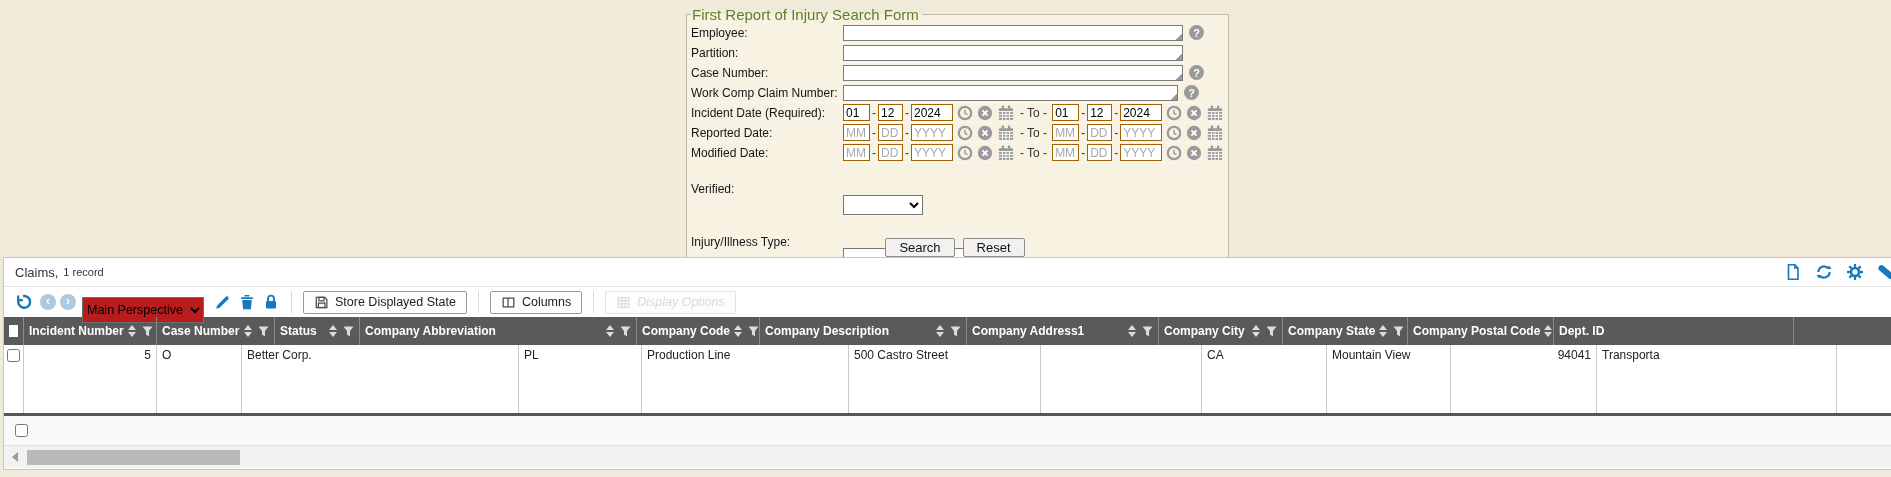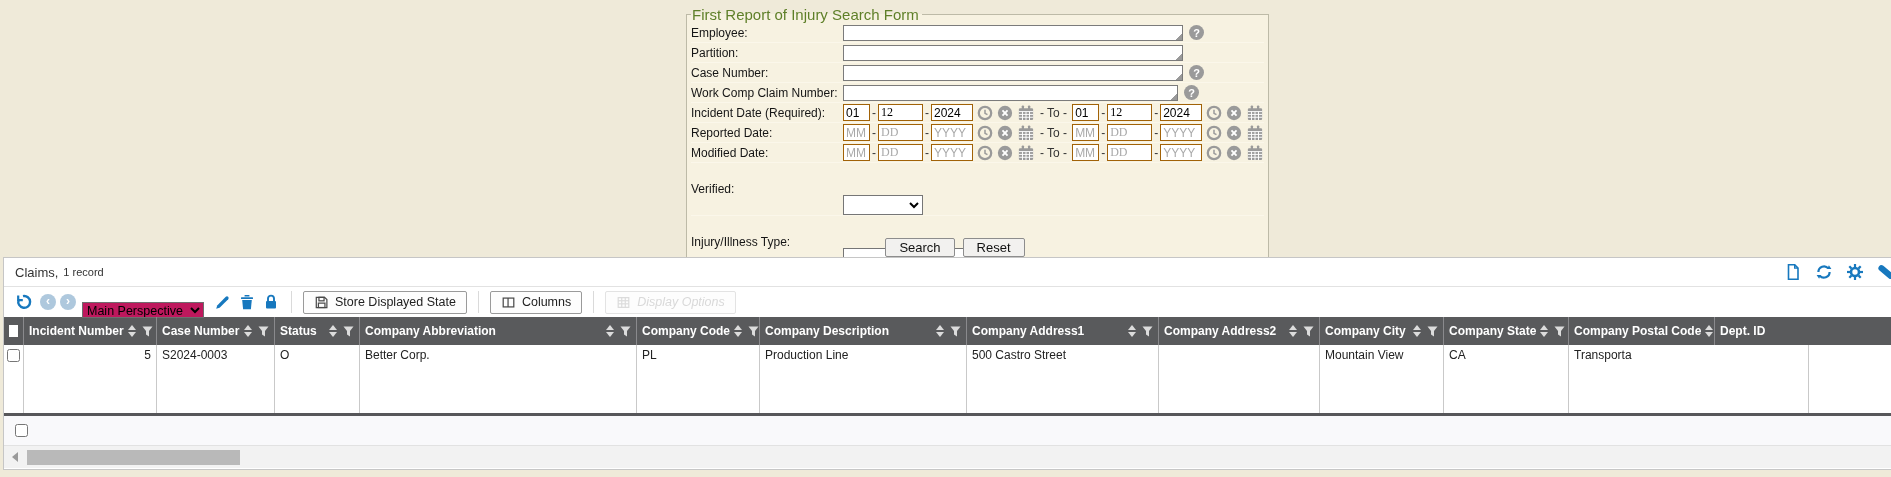--- a/index.html
+++ b/index.html
@@ -17,21 +17,21 @@
   .gripwrap { position:relative; display:inline-flex; }
   .gripwrap::after { content:""; position:absolute; right:1px; bottom:1px; width:7px; height:7px;
     background:linear-gradient(135deg, transparent 55%, #9a9a9a 55%); pointer-events:none; }
   .qico { width:15px; height:15px; border-radius:50%; background:#9a9a9a; color:#fff;
     font-size:11px; font-weight:bold; display:inline-flex; align-items:center; justify-content:center;
     margin-left:6px; flex:none; }
   .dgroup { display:flex; align-items:center; gap:2px; }
   .dinp { height:17px; border:1px solid #a16207; font-size:12px; padding:1px 2px;
     font-family:"Liberation Sans", sans-serif; }
   .dinp::placeholder { color:#a9a9a9; }
-  .dmm { width:27px; } .ddd { width:45px;font-family:Liberation Serif, serif; } .dyy { width:42px; }
+  .dmm { width:27px; } .ddd { width:25px; } .dyy { width:42px; }
   .dash { font-size:12px; color:#333; }
   .dico { width:16px; height:16px; margin-left:2px; }
   .dico.cal { width:18px; height:18px; }
   .tolabel { font-size:12px; color:#333; margin:0 3px; white-space:nowrap; }
   select.fsel { height:20px; font-size:12px; border:1px solid #767676; background:#fff;
     font-family:"Liberation Sans", sans-serif;margin-top:32px; }
   .sel-verified { width:80px; } .sel-injury { width:148px; } .sel-tpa { width:108px; }
   .form-buttons { position:absolute; left:686px; top:238px; width:538px; display:flex;
     justify-content:center; gap:8px; }
   .fbtn { font-size:13px; padding:1px 13px; background:#f2f1ef; border:1px solid #8d8d8d;
@@ -47,22 +47,22 @@
   .bar-icons { margin-left:auto; display:flex; align-items:center; gap:13px; }
   .bar-icons svg { width:18px; height:18px; }
   .wrench { width:18px; height:6px; background:#1778be; border-radius:3px;
     transform:rotate(40deg); margin-right:-10px; }
 
   .toolbar { height:30px; display:flex; align-items:center; padding-left:10px; }
   .toolbar svg.tb { width:18px; height:18px; }
   .circ { width:16px; height:16px; border-radius:50%; background:#aec8dd; color:#fff;
     font-size:12px; line-height:15px; text-align:center; font-weight:bold; }
   .vsep { width:1px; height:22px; background:#dadada; margin:0 11px; }
-  select.persel { width:122px; height:16px; font-size:12.5px; border:1px solid #6e6e6e;
-    background:#be185d; margin:16px 10px 0 6px; font-family:"Liberation Sans", sans-serif; }
+  select.persel { width:122px; height:26px; font-size:12.5px; border:1px solid #6e6e6e;
+    background:#b91c1c; margin:16px 10px 0 6px; font-family:"Liberation Sans", sans-serif; }
   .tbtn { display:inline-flex; align-items:center; gap:6px; border:1px solid #9a9a9a;
     background:#fdfdfd; font-size:12.5px; color:#222; padding:3px 10px; border-radius:2px;
     font-family:"Liberation Sans", sans-serif; }
   .tbtn svg { width:15px; height:15px; }
   .tbtn.disabled { border-color:#e3e3e3; color:#d9d9d9; background:#fdfdfd;font-style:italic; }
 
   .gridwrap { overflow:hidden; width:100%; }
   .hrow, .drow { display:flex; width:1960px; }
   .hrow { background:#595a5c; height:28px; }
   .th { display:flex; align-items:center; padding:0 5px; border-right:1px solid #8a8a8d;
@@ -459,32 +459,20 @@
           <span class="hicons">
             <span class="sorticon">
               <i class="tri-up"></i>
               <i class="tri-down"></i>
             </span>
             <svg width="11" height="11" viewBox="0 0 11 11">
               <path d="M0.5 0.5h10L7 5v5.5L4 8.5V5Z" fill="#dcdcdc"></path>
             </svg>
           </span>
         </div>
-      <div class="th w7">
-          <span>Company Address2</span>
-          <span class="hicons">
-            <span class="sorticon">
-              <i class="tri-up"></i>
-              <i class="tri-down"></i>
-            </span>
-            <svg width="11" height="11" viewBox="0 0 11 11">
-              <path d="M0.5 0.5h10L7 5v5.5L4 8.5V5Z" fill="#dcdcdc"></path>
-            </svg>
-          </span>
-        </div>
       <div class="th w8">
           <span>Company City</span>
           <span class="hicons">
             <span class="sorticon">
               <i class="tri-up"></i>
               <i class="tri-down"></i>
             </span>
             <svg width="11" height="11" viewBox="0 0 11 11">
               <path d="M0.5 0.5h10L7 5v5.5L4 8.5V5Z" fill="#dcdcdc"></path>
             </svg>
@@ -514,29 +502,29 @@
       <div class="th w11">
           <span>Dept. ID</span>
         </div>
     </div>
 
     <div class="drow">
       <div class="td w_sel">
           <input type="checkbox" style="">
         </div>
       <div class="td w0 num">5</div>
-      <div class="td w1">S2024-0003</div>
       <div class="td w2">O</div>
       <div class="td w3">Better Corp.</div>
       <div class="td w4">PL</div>
       <div class="td w5">Production Line</div>
       <div class="td w6">500 Castro Street</div>
       <div class="td w7"></div>
+      <div class="td w9">CA</div>
       <div class="td w8">Mountain View</div>
-      <div class="td w9">CA</div>
+      <div class="td w10 num">94041</div>
       <div class="td w11">Transporta</div>
     </div>
   </div>
 
   <div class="dark-divider"></div>
 
   <div class="bottom-row">
     <input type="checkbox" style="">
   </div>
 

